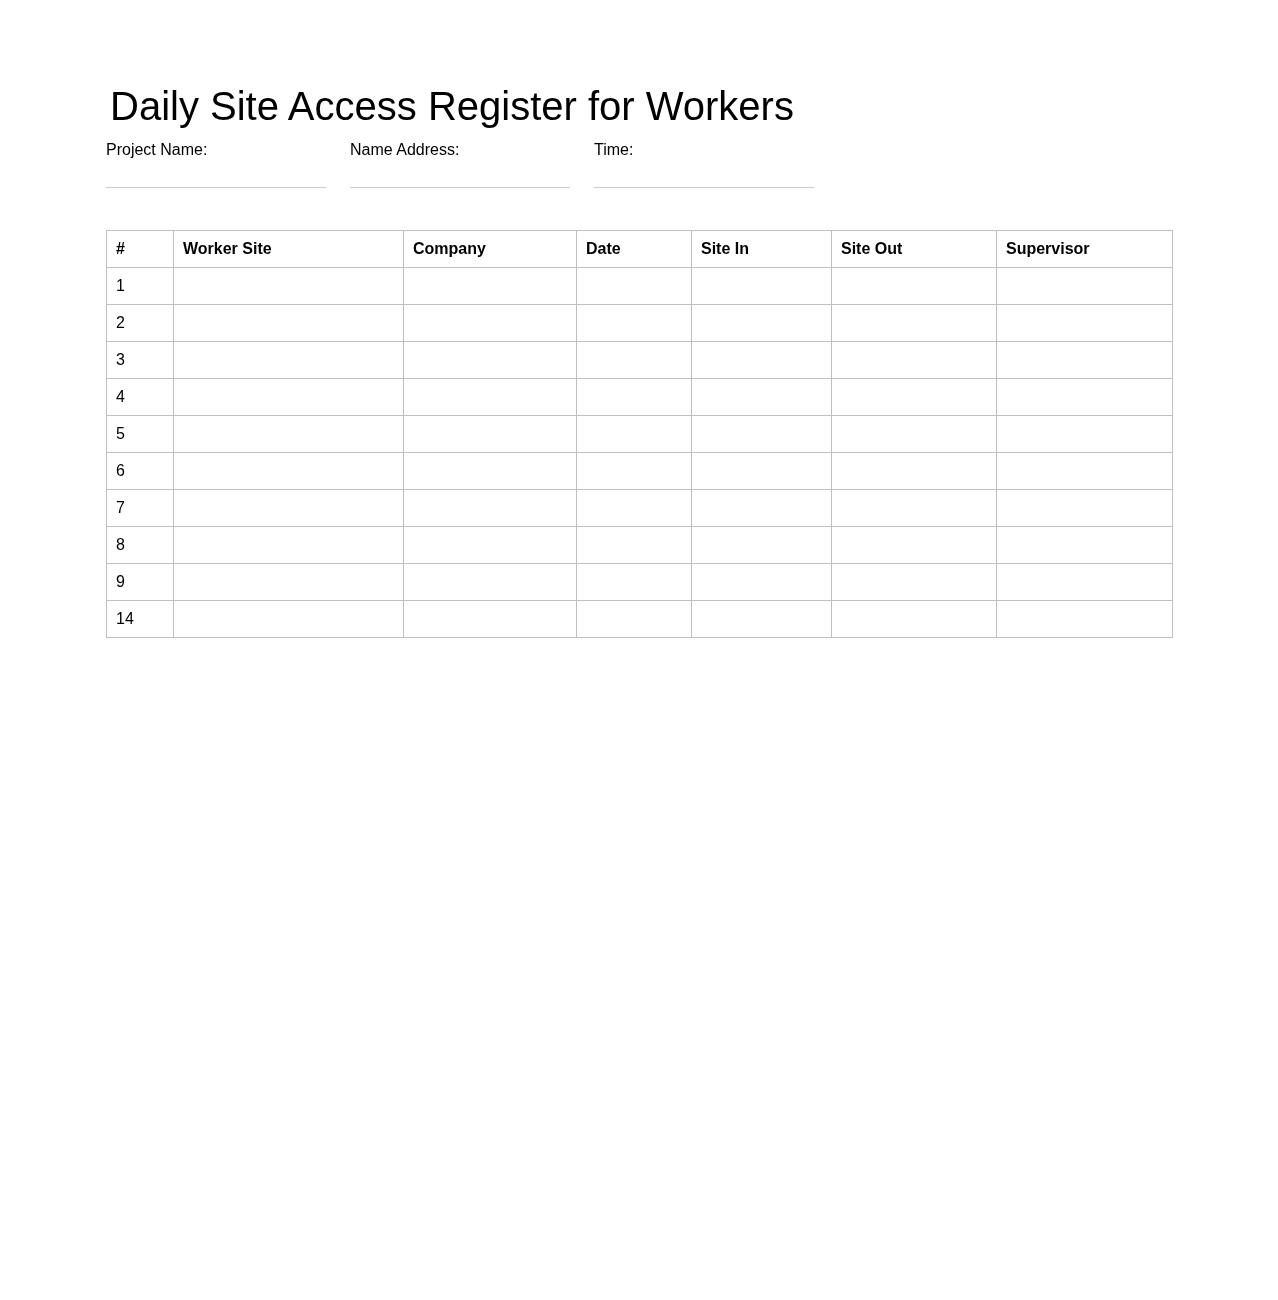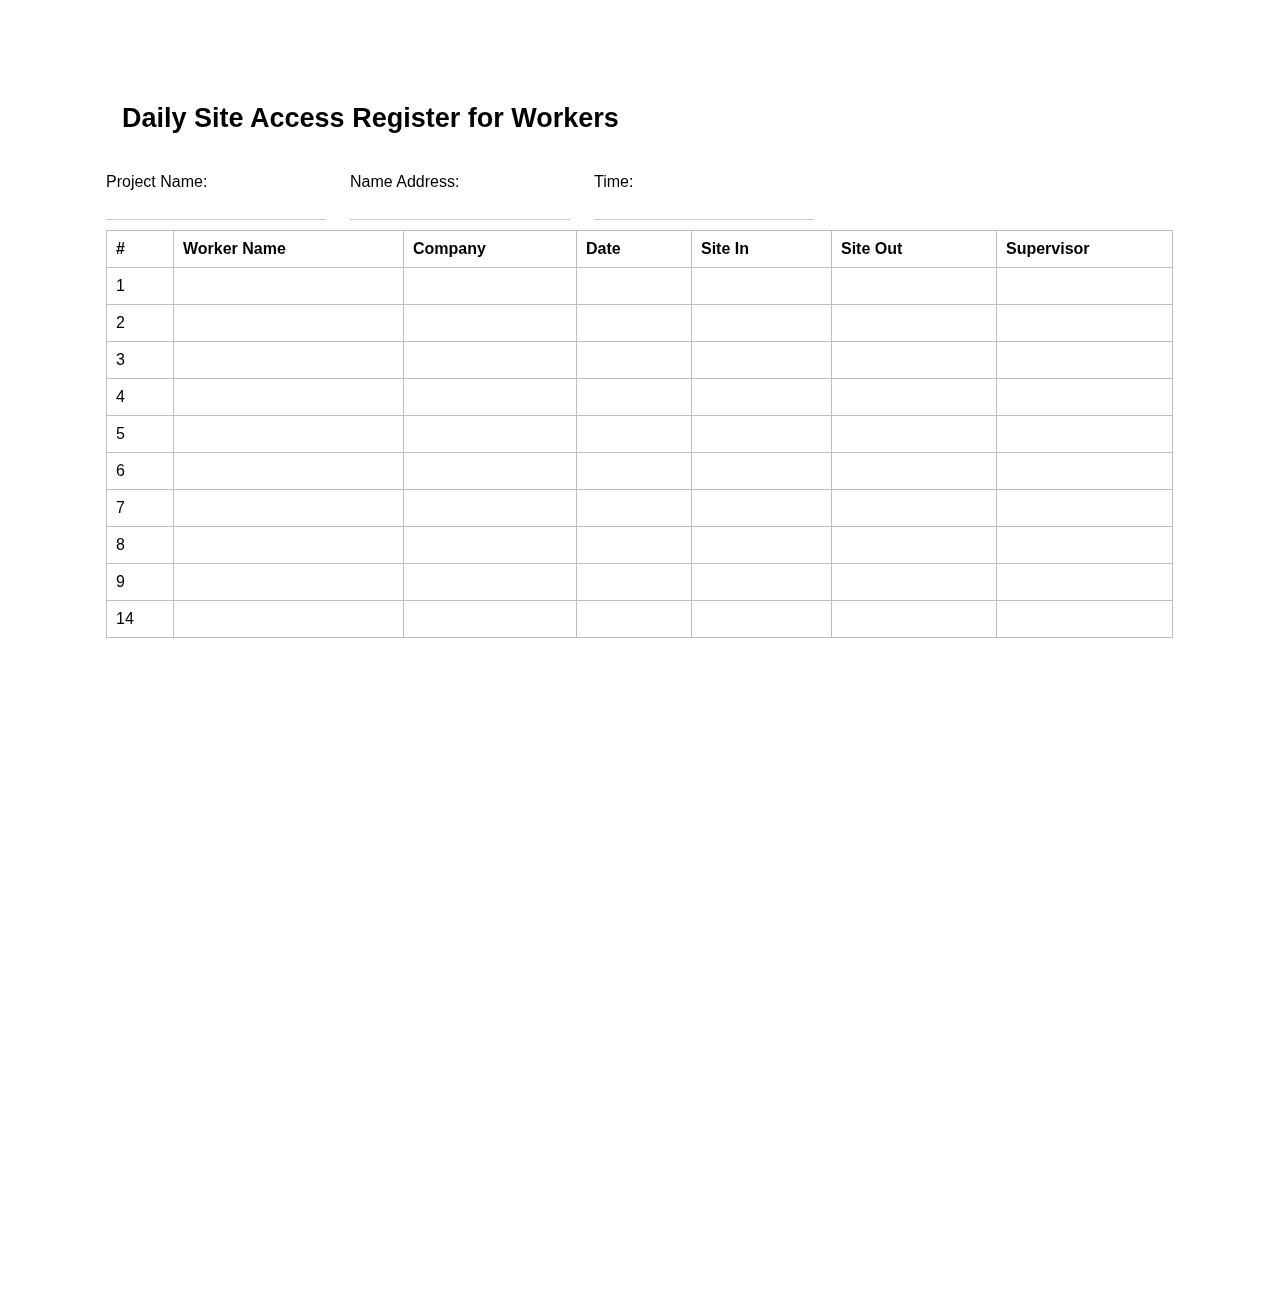--- a/index.html
+++ b/index.html
@@ -17,36 +17,35 @@
     .page {
       position: absolute;
       left: 106px;
       top: 0;
       width: 1066px;
     }
     h1 {
       position: absolute;
       top: 83px;
       left: 0;
-      margin: 16px;
-      font-size: 27px;
-      font-weight: bold;
+      margin: 4px;
+      font-size: 40px;
+      font-weight: normal;
       line-height: 38px;
       white-space: nowrap;
     }
     .fields {
       position: absolute;
       top: 140px;
       left: 0;
       display: flex;
     }
     .field {
       width: 220px;
       margin-right: 24px;
-      margin-top: 32px;
     }
     .field-label {
       font-size: 16px;
       line-height: 19px;
       display: block;
     }
     .field-line {
       margin-top: 28px;
       height: 0;
       border-bottom: 1px solid #cccccc;
@@ -103,21 +102,21 @@
       <col style="width:230px">
       <col style="width:173px">
       <col style="width:115px">
       <col style="width:140px">
       <col style="width:165px">
       <col style="width:176px">
     </colgroup>
     <thead>
       <tr>
         <th>#</th>
-        <th>Worker Name</th>
+        <th>Worker Site</th>
         <th>Company</th>
         <th>Date</th>
         <th>Site In</th>
         <th>Site Out</th>
         <th>Supervisor</th>
       </tr>
     </thead>
     <tbody>
       <tr>
         <td class="num">1</td>

